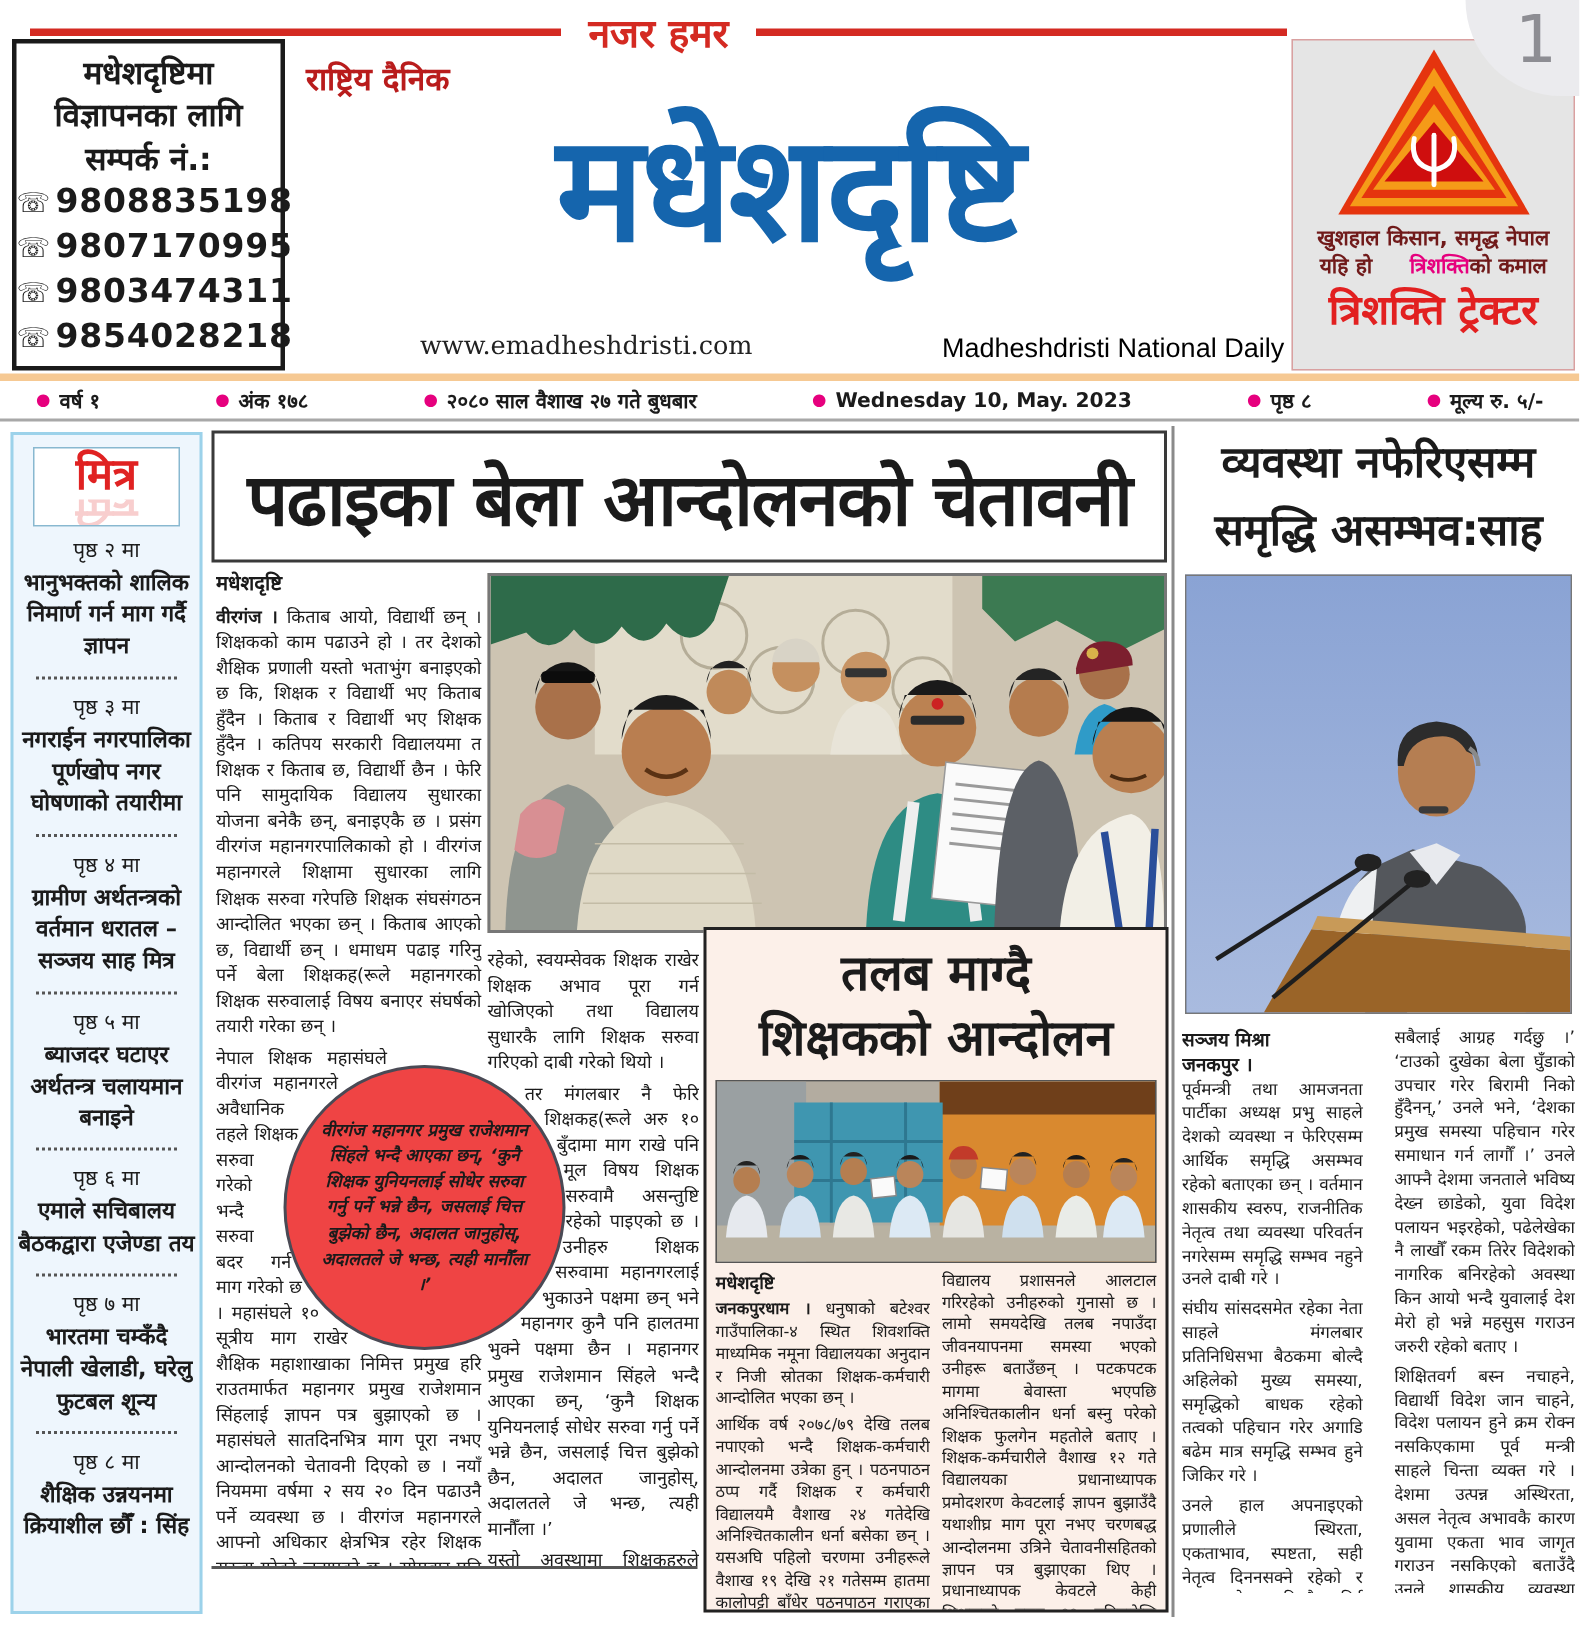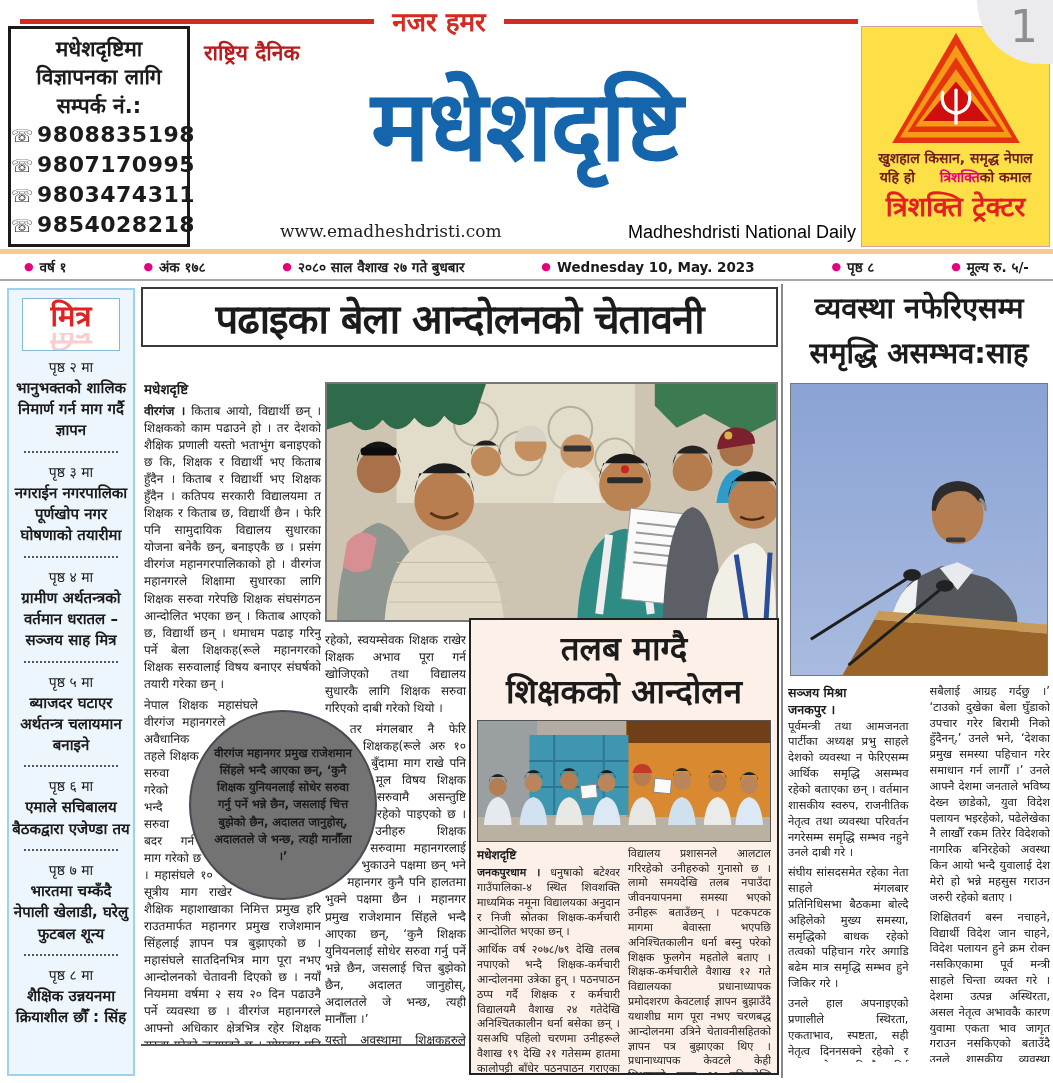--- a/index.html
+++ b/index.html
@@ -17,21 +17,21 @@
   .contact-box { position:absolute; left:8px; top:26px; width:182px; height:221px; border:3px solid #1a1a1a; text-align:center; padding-top:6px; background:#fff; }
   .c-line { font-size:21px; font-weight:bold; line-height:1.35; }
   .phone-row { font-size:22px; font-weight:bold; line-height:1.36; letter-spacing:.5px; white-space:nowrap; }
   .phone-row .pico { font-size:18px; margin-right:3px; }
 
   .kicker { position:absolute; left:204px; top:38px; font-size:21px; font-weight:bold; color:#b91c1c; }
   .masthead { position:absolute; left:196px; top:26px; width:660px; height:192px; display:flex; align-items:center; justify-content:center; font-size:98px; font-weight:bold; color:#1565ad; letter-spacing:-2px; white-space:nowrap; overflow:hidden; }
   .website { position:absolute; left:280px; top:221px; font-size:17px; font-family:"DejaVu Serif", serif; color:#222; }
   .subtitle-en { position:absolute; left:628px; top:222px; font-size:18px; font-family:"Liberation Sans", sans-serif; color:#000000; }
 
-  .ad-box { position:absolute; left:861px; top:26px; width:189px; height:221px; border:1px solid #d9a0a0; text-align:center; padding-top:3px; background:#fde047; }
+  .ad-box { position:absolute; left:861px; top:26px; width:189px; height:221px; border:1px solid #d9a0a0; text-align:center; padding-top:3px; background:#e5e5e5; }
   .ad-box svg { display:block; margin:0 auto; }
   .ad-line1 { font-size:14px; font-weight:bold; color:#701a1a; margin-top:2px; }
   .ad-line2 { font-size:14px; font-weight:bold; color:#701a1a; }
   .ad-line2 .brand-magenta { color:#e6007e;margin-left:20px; }
   .ad-brand { font-size:27px; font-weight:bold; color:#e22020; margin-top:1px; }
 
   .page-badge { position:absolute; top:-12px; right:-8px; width:84px; height:76px; background:#ebebee; border-radius:0 0 0 64px; z-index:9; display:flex; align-items:center; justify-content:center; font-size:44px; color:#8d8d93; padding-left:10px; }
 
   
   .date-bar { position:absolute; left:0; top:249px; width:1053px; height:32px; border-top:5px solid #f6c993; border-bottom:2px solid #a8a8a8; display:flex; align-items:center; justify-content:space-between; padding:0 24px; background:#fff; }
@@ -43,36 +43,36 @@
   .logo-box { width:98px; margin:2px auto 6px; background:#fff; border:1px solid #88b8d0; padding-top:2px; overflow:hidden; }
   .logo-text { font-size:29px; font-weight:bold; color:#e02222; line-height:1.1; }
   .logo-reflection { transform:scaleY(-1); opacity:.22; height:17px; overflow:hidden; font-size:29px; font-weight:bold; color:#e02222; line-height:1.1; }
   .sb-item { margin:2px 0; }
   .sb-page { font-size:14px; line-height:1.5; }
   .sb-title { font-size:15px; font-weight:bold; line-height:1.42; }
   .sb-divider { border-top:2px dotted #555; width:80%; margin:9px auto; }
 
   
   .main-article { position:absolute; left:139px; top:284px; width:644px; height:794px; border-right:2px solid #8a8a8a; }
-  .headline-box { position:absolute; left:2px; top:3px; width:637px; height:60px; border:2px solid #3a3a3a; display:flex; align-items:center; justify-content:center; font-size:40px; font-weight:bold; letter-spacing:-1px; white-space:nowrap; overflow:hidden; }
+  .headline-box { position:absolute; left:2px; top:3px; width:637px; height:88px; border:2px solid #3a3a3a; display:flex; align-items:center; justify-content:center; font-size:48px; font-weight:bold; letter-spacing:-1px; white-space:nowrap; overflow:hidden; }
   .col { text-align:justify; font-size:12px; line-height:1.42; overflow:hidden; }
   .col p { margin-bottom:4px; }
   .byline { font-weight:bold; font-size:13.5px; margin-bottom:2px; text-align:left; }
   .dl { font-weight:bold; }
   .col1 { position:absolute; left:5px; top:96px; width:177px; height:664px; }
   .col2 { position:absolute; left:186px; top:348px; width:141px; height:412px; }
   .photo-frame { border:2px solid #777; background:#cdc4b2; overflow:hidden; }
   .photo-main { position:absolute; left:186px; top:98px; width:453px; height:240px; }
   .photo-main svg, .photo-inset svg, .photo-right svg { display:block; width:100%; height:100%; }
   
   .cut-r-push { float:right; width:0; height:330px; }
   .cut-r { float:right; clear:right; width:131px; height:190px; shape-outside:ellipse(94px 95px at 94px 50%); }
   .cut-l-push { float:left; width:0; height:78px; }
   .cut-l { float:left; clear:left; width:52px; height:190px; shape-outside:ellipse(94px 95px at -42px 50%); }
-  .pullquote-oval { position:absolute; left:50px; top:426px; width:188px; height:190px; border:2px solid #4a4a55; border-radius:50%; background:#737373; display:flex; align-items:center; justify-content:center; padding:12px 18px; text-align:center; font-size:11.5px; font-weight:bold; line-height:1.5; z-index:3; }
+  .pullquote-oval { position:absolute; left:50px; top:426px; width:188px; height:190px; border:2px solid #4a4a55; border-radius:50%; background:#ef4444; display:flex; align-items:center; justify-content:center; padding:12px 18px; text-align:center; font-size:11.5px; font-weight:bold; font-style:italic; line-height:1.5; z-index:3; }
   .story-end { position:absolute; left:2px; top:760px; width:324px; border-top:2px solid #555; }
   
   .inset { position:absolute; left:330px; top:334px; width:310px; height:457px; border:2px solid #222; background:#fcf0e9; padding:4px 6px; z-index:4; overflow:hidden; }
   .inset-headline { text-align:center; font-size:33px; font-weight:bold; line-height:1.3; margin:4px 0 6px; }
   .photo-inset { width:100%; height:122px; border:1px solid #555; background:#b3aca0; }
   .inset-cols { display:flex; gap:8px; margin-top:5px; }
   .inset-cols .icol { flex:1; font-size:10.9px; line-height:1.36; text-align:justify; overflow:hidden; height:238px; }
   .inset-cols .icol p { margin-bottom:3px; }
   .ibyline { font-weight:bold; font-size:12px; }
 

